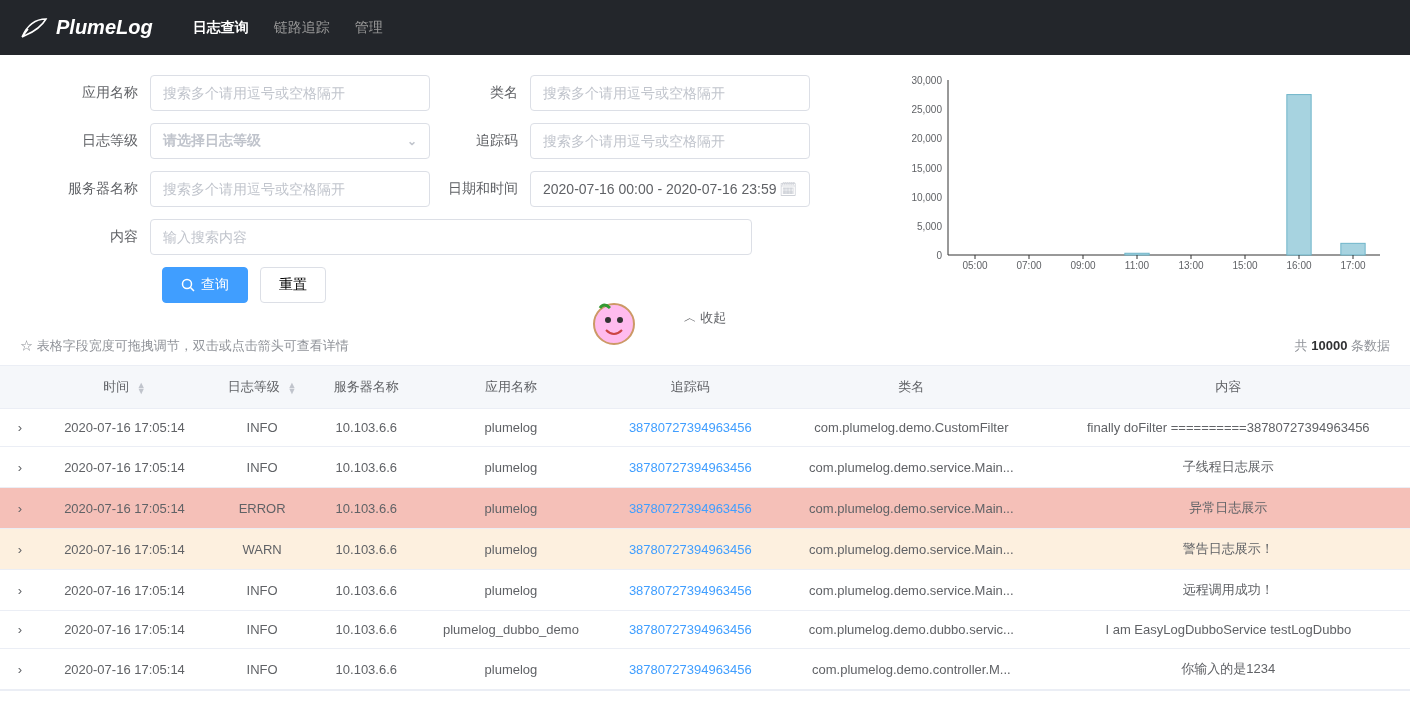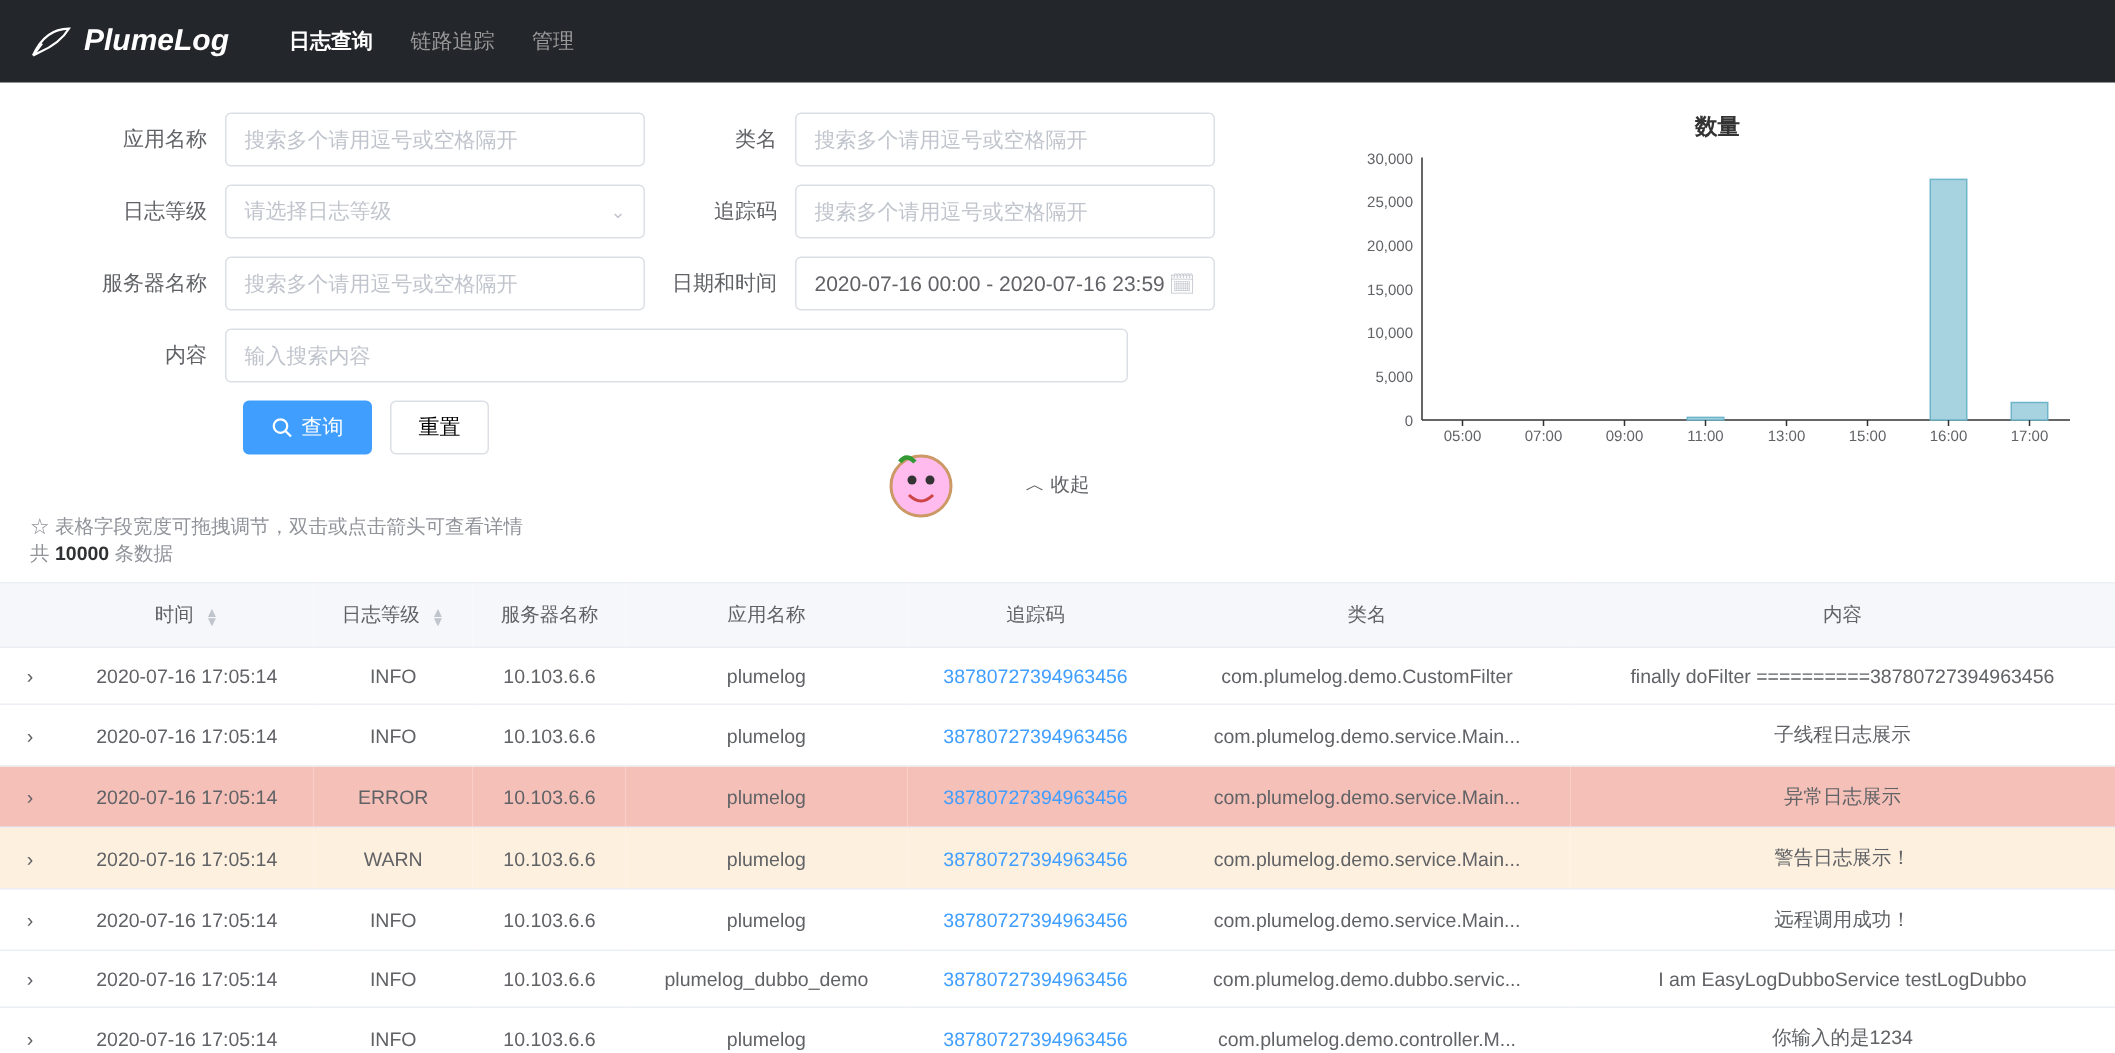--- a/index.html
+++ b/index.html
@@ -23,21 +23,21 @@
 .form-col2 .form-label { width: 100px; }
 .content-input { width: 602px; }
 .btn { height: 36px; padding: 0 18px; border-radius: 4px; border: 1px solid #dcdfe6; background: #fff; cursor: pointer; font-size: 14px; display: inline-flex; align-items: center; gap: 6px; }
 .btn-primary { background: #409eff; border-color: #409eff; color: #fff; }
 .btn-row { padding-left: 142px; display: flex; gap: 12px; }
 .chart-panel { width: 490px; }
 .chart-title { text-align: center; font-weight: bold; color: #333; margin-bottom: 6px; font-size: 15px; }
 .chart-svg { width: 490px; height: 205px; }
 .collapse-row { text-align: center; padding: 6px 0; color: #606266; cursor: pointer; font-size: 13px; }
 .collapse-row::before { content: "︿ "; }
-.tip-row { display: flex; justify-content: space-between; padding: 4px 20px 10px 20px; color: #909399; font-size: 13px; align-items: flex-start; flex-direction: column; }
+.tip-row { display: flex; justify-content: space-between; padding: 4px 20px 10px 20px; color: #909399; font-size: 13px; align-items: flex-start; }
 .tip-row .total strong { color: #303133; }
 .table { width: 100%; border-collapse: collapse; }
 .table th { background: #f5f7fa; color: #606266; font-weight: 500; padding: 12px 10px; border-top: 1px solid #ebeef5; border-bottom: 1px solid #ebeef5; text-align: center; font-size: 13px; }
 .table td { padding: 11px 10px; border-bottom: 1px solid #ebeef5; text-align: center; font-size: 13px; color: #606266; }
 .table td .link { color: #409eff; margin-top: 28px; }
 .table tr.error td { background: #f5c0b8; }
 .table tr.warn td { background: #fdf0df; }
 .expand-cell { width: 40px; color: #c0c4cc; cursor: pointer; }
 .sort-icon { display: inline-flex; flex-direction: column; margin-left: 4px; vertical-align: middle; line-height: 6px; font-size: 9px; color: #c0c4cc; }
 .footer { display: flex; align-items: center; justify-content: space-between; padding: 14px 20px; font-size: 13px; border-top: 1px solid #ebeef5; }
@@ -68,21 +68,21 @@
     <div class="form-row">
       <label class="form-label">应用名称</label>
       <input class="form-input fi-280" placeholder="搜索多个请用逗号或空格隔开" style="">
       <div class="form-col2">
         <label class="form-label">类名</label>
         <input class="form-input fi-280" placeholder="搜索多个请用逗号或空格隔开" style="">
       </div>
     </div>
     <div class="form-row">
       <label class="form-label">日志等级</label>
-      <div class="form-input fi-select" style="display:flex;align-items:center;justify-content:space-between;">
+      <div class="form-input fi-select" style="display:flex;align-items:center;justify-content:space-between;font-weight:bold;">
         <span style="color:#c0c4cc">请选择日志等级</span>
         <span class="chevron">⌄</span>
       </div>
       <div class="form-col2">
         <label class="form-label">追踪码</label>
         <input class="form-input fi-280" placeholder="搜索多个请用逗号或空格隔开" style="">
       </div>
     </div>
     <div class="form-row">
       <label class="form-label">服务器名称</label>
@@ -105,21 +105,20 @@
             <circle cx="6" cy="6" r="4.5" stroke="#fff" fill="none" stroke-width="1.5"></circle>
             <line x1="9.5" y1="9.5" x2="13" y2="13" stroke="#fff" stroke-width="1.5"></line>
           </svg>
         <span>查询</span>
       </button>
       <button class="btn">重置</button>
     </div>
   </div>
 
   <div class="chart-panel">
-    <div class="chart-title">数量</div>
     <svg class="chart-svg" id="chart-svg">
         <text x="42" y="184" text-anchor="end" font-size="10" fill="#606266">0</text>
         <text x="42" y="154.83333333333334" text-anchor="end" font-size="10" fill="#606266">5,000</text>
         <text x="42" y="125.66666666666667" text-anchor="end" font-size="10" fill="#606266">10,000</text>
         <text x="42" y="96.5" text-anchor="end" font-size="10" fill="#606266">15,000</text>
         <text x="42" y="67.33333333333334" text-anchor="end" font-size="10" fill="#606266">20,000</text>
         <text x="42" y="38.16666666666666" text-anchor="end" font-size="10" fill="#606266">25,000</text>
         <text x="42" y="9" text-anchor="end" font-size="10" fill="#606266">30,000</text>
         <line x1="48" y1="5" x2="48" y2="180" stroke="#333" stroke-width="1"></line>
         <line x1="48" y1="180" x2="480" y2="180" stroke="#333" stroke-width="1"></line>

